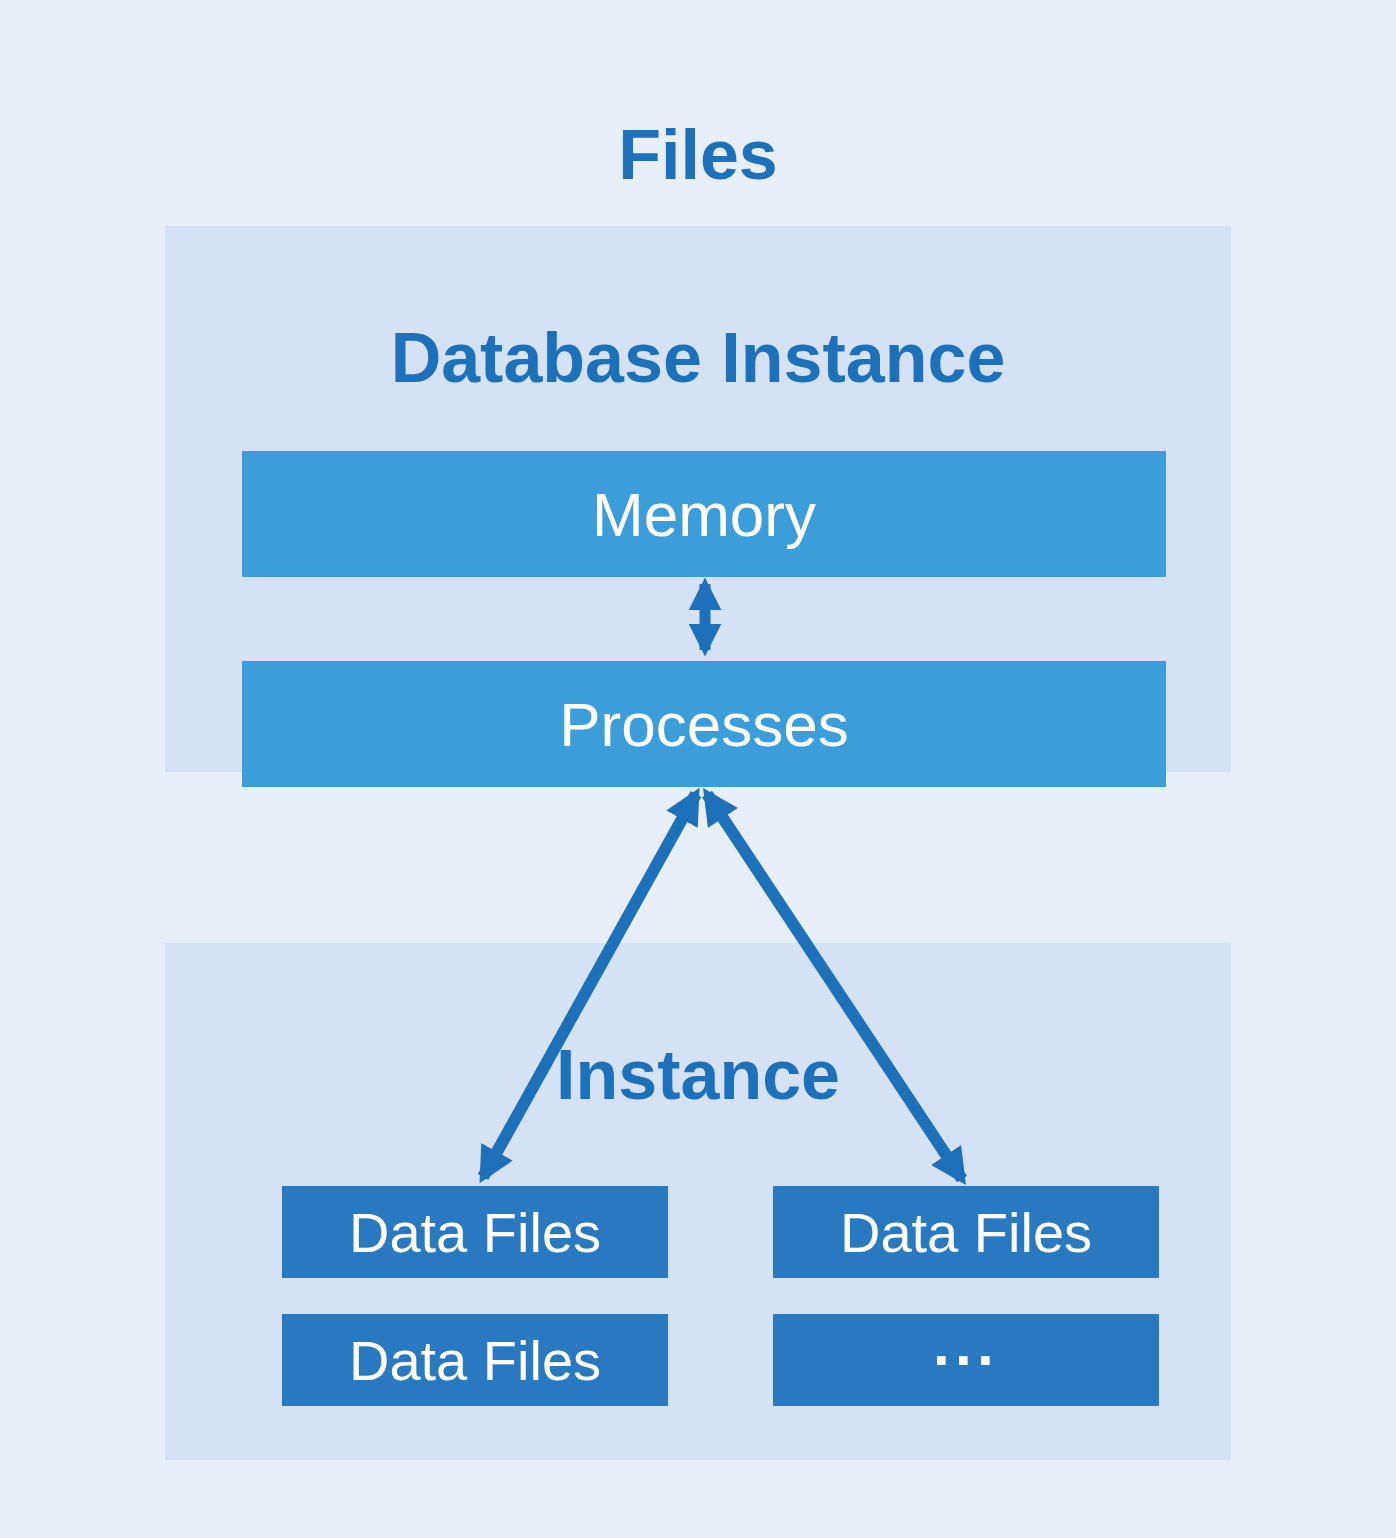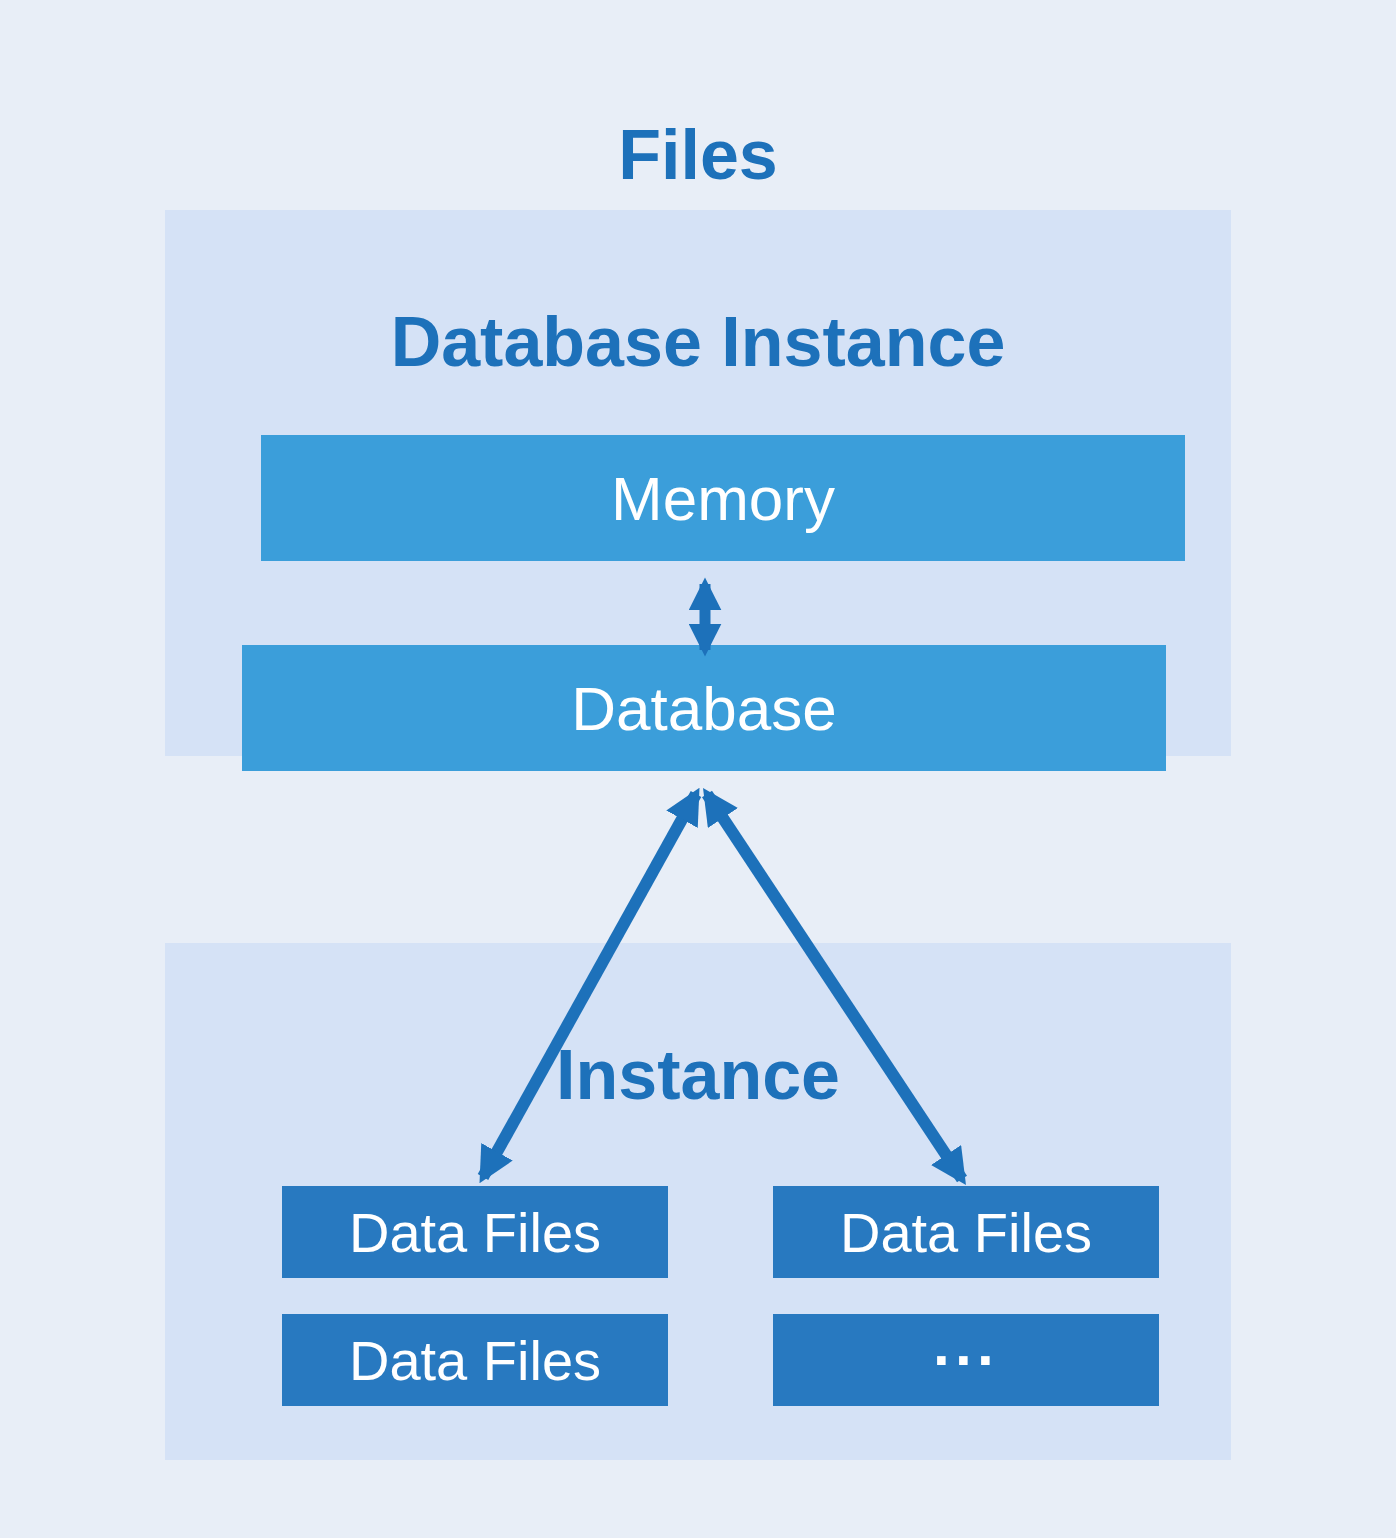--- a/index.html
+++ b/index.html
@@ -26,21 +26,21 @@
     line-height: 94px;
     font-weight: 600;
     color: #1d71ba;
   }
   .panel {
     position: absolute;
     left: 165px;
     width: 1066px;
     background: #d5e2f6;
   }
-  .panel-instance { top: 210px; height: 546px; }
+  .panel-instance { top: 226px; height: 546px; }
   .panel-database { top: 943px; height: 517px; }
   .panel-title {
     position: absolute;
     left: 0;
     top: 87px;
     width: 100%;
     margin: 0;
     text-align: center;
     font-size: 70px;
     line-height: 90px;
@@ -53,21 +53,21 @@
     width: 924px;
     height: 126px;
     background: #3b9eda;
     display: flex;
     align-items: center;
     justify-content: center;
     color: #ffffff;
     font-size: 62px;
     font-weight: 400;
   }
-  .bar-memory    { top: 225px; margin-left: 19px; }
+  .bar-memory    { top: 225px; }
   .bar-processes { top: 435px; }
   .box {
     position: absolute;
     width: 386px;
     height: 92px;
     background: #2879c0;
     border-radius: 0;
     display: flex;
     align-items: center;
     justify-content: center;
@@ -100,21 +100,21 @@
 <div class="canvas">
 
   <h1 class="page-title">Files</h1>
 
   <section class="panel panel-instance">
     <h2 class="panel-title">Database Instance</h2>
     <div class="bar bar-memory">
       <span>Memory</span>
     </div>
     <div class="bar bar-processes">
-      <span>Database</span>
+      <span>Processes</span>
     </div>
   </section>
 
   <section class="panel panel-database">
     <h2 class="panel-title">Instance</h2>
     <div class="box box-r1-left">
       <span>Data Files</span>
     </div>
     <div class="box box-r1-right">
       <span>Data Files</span>

